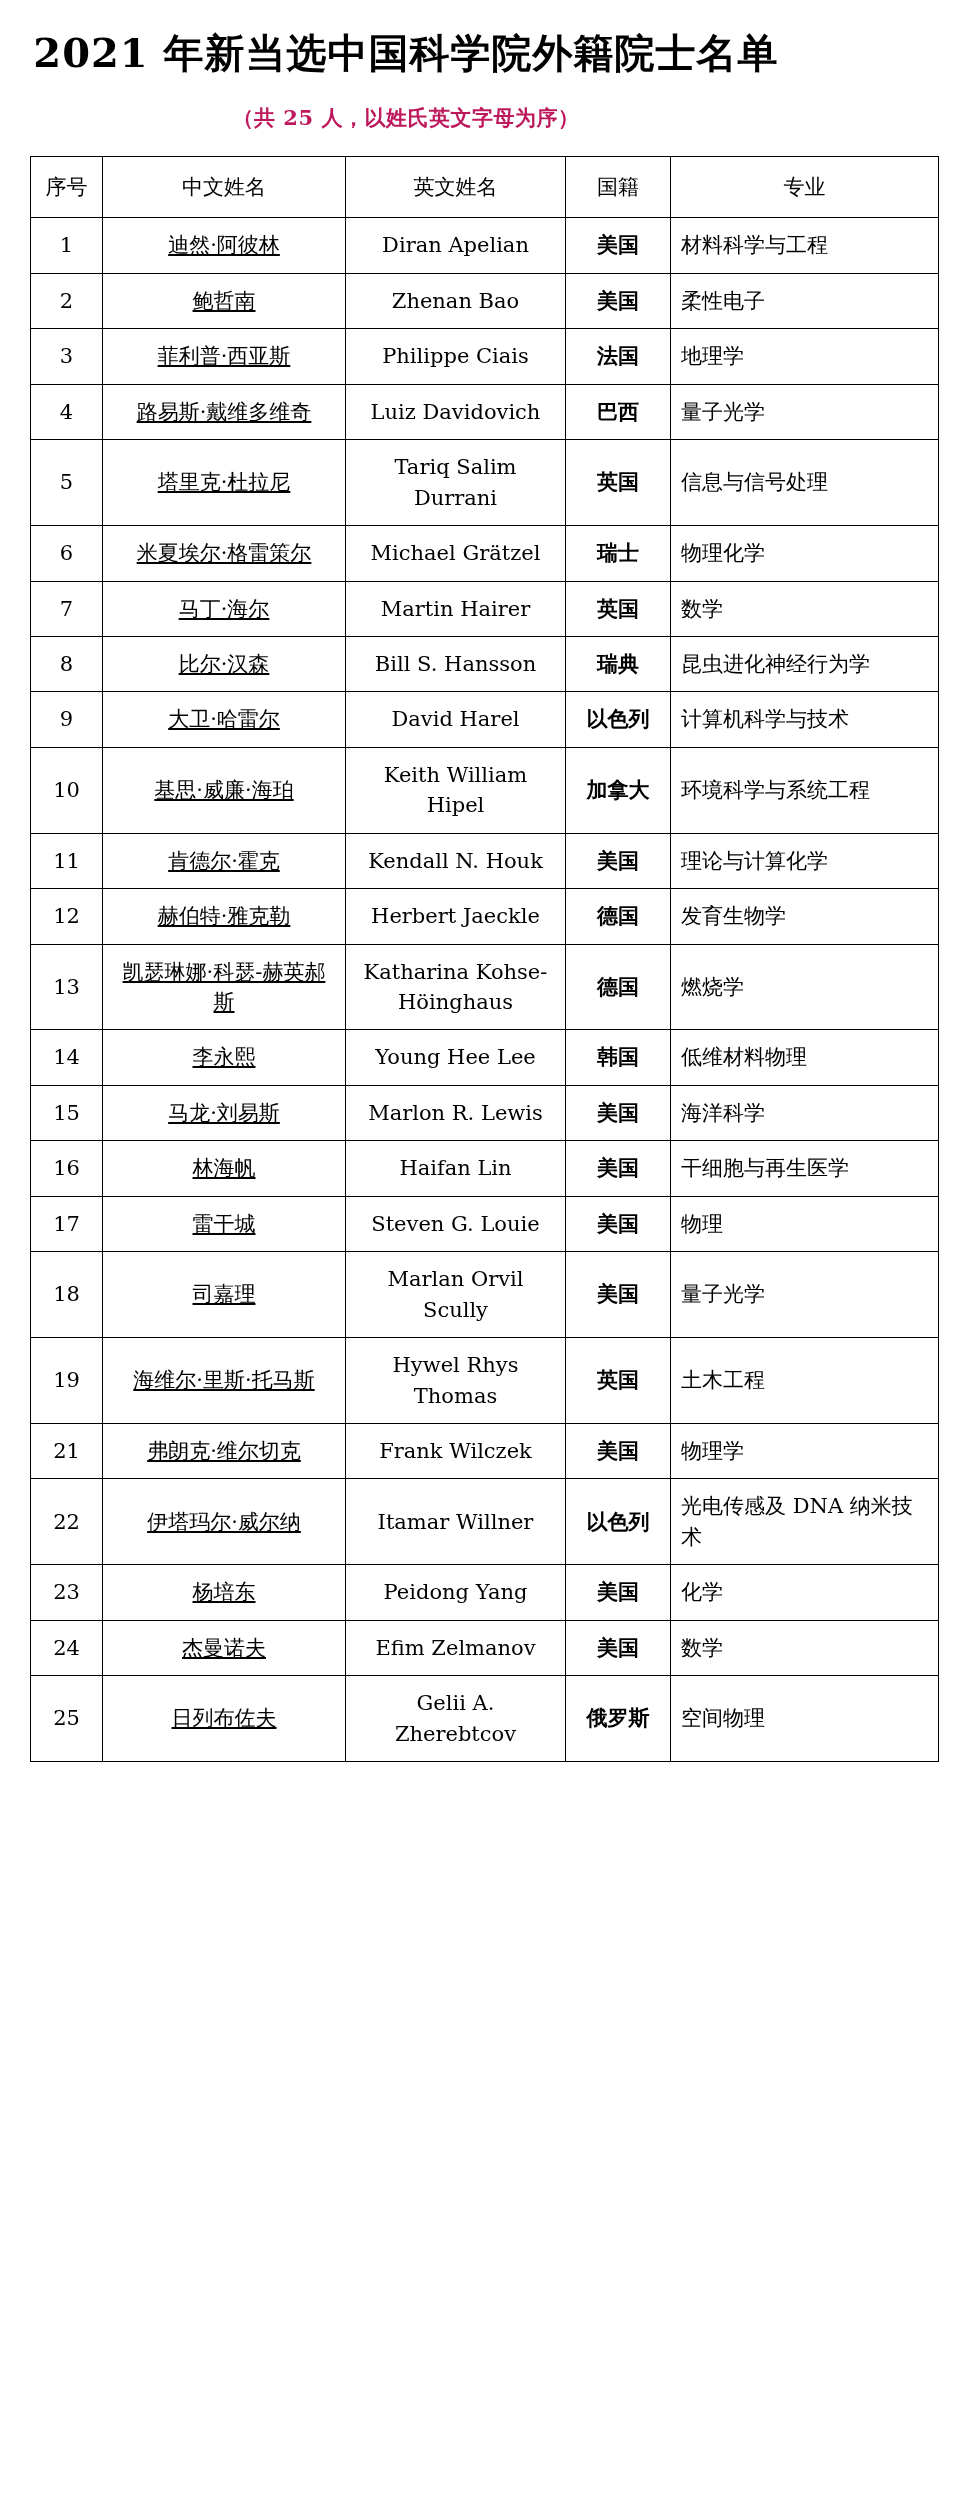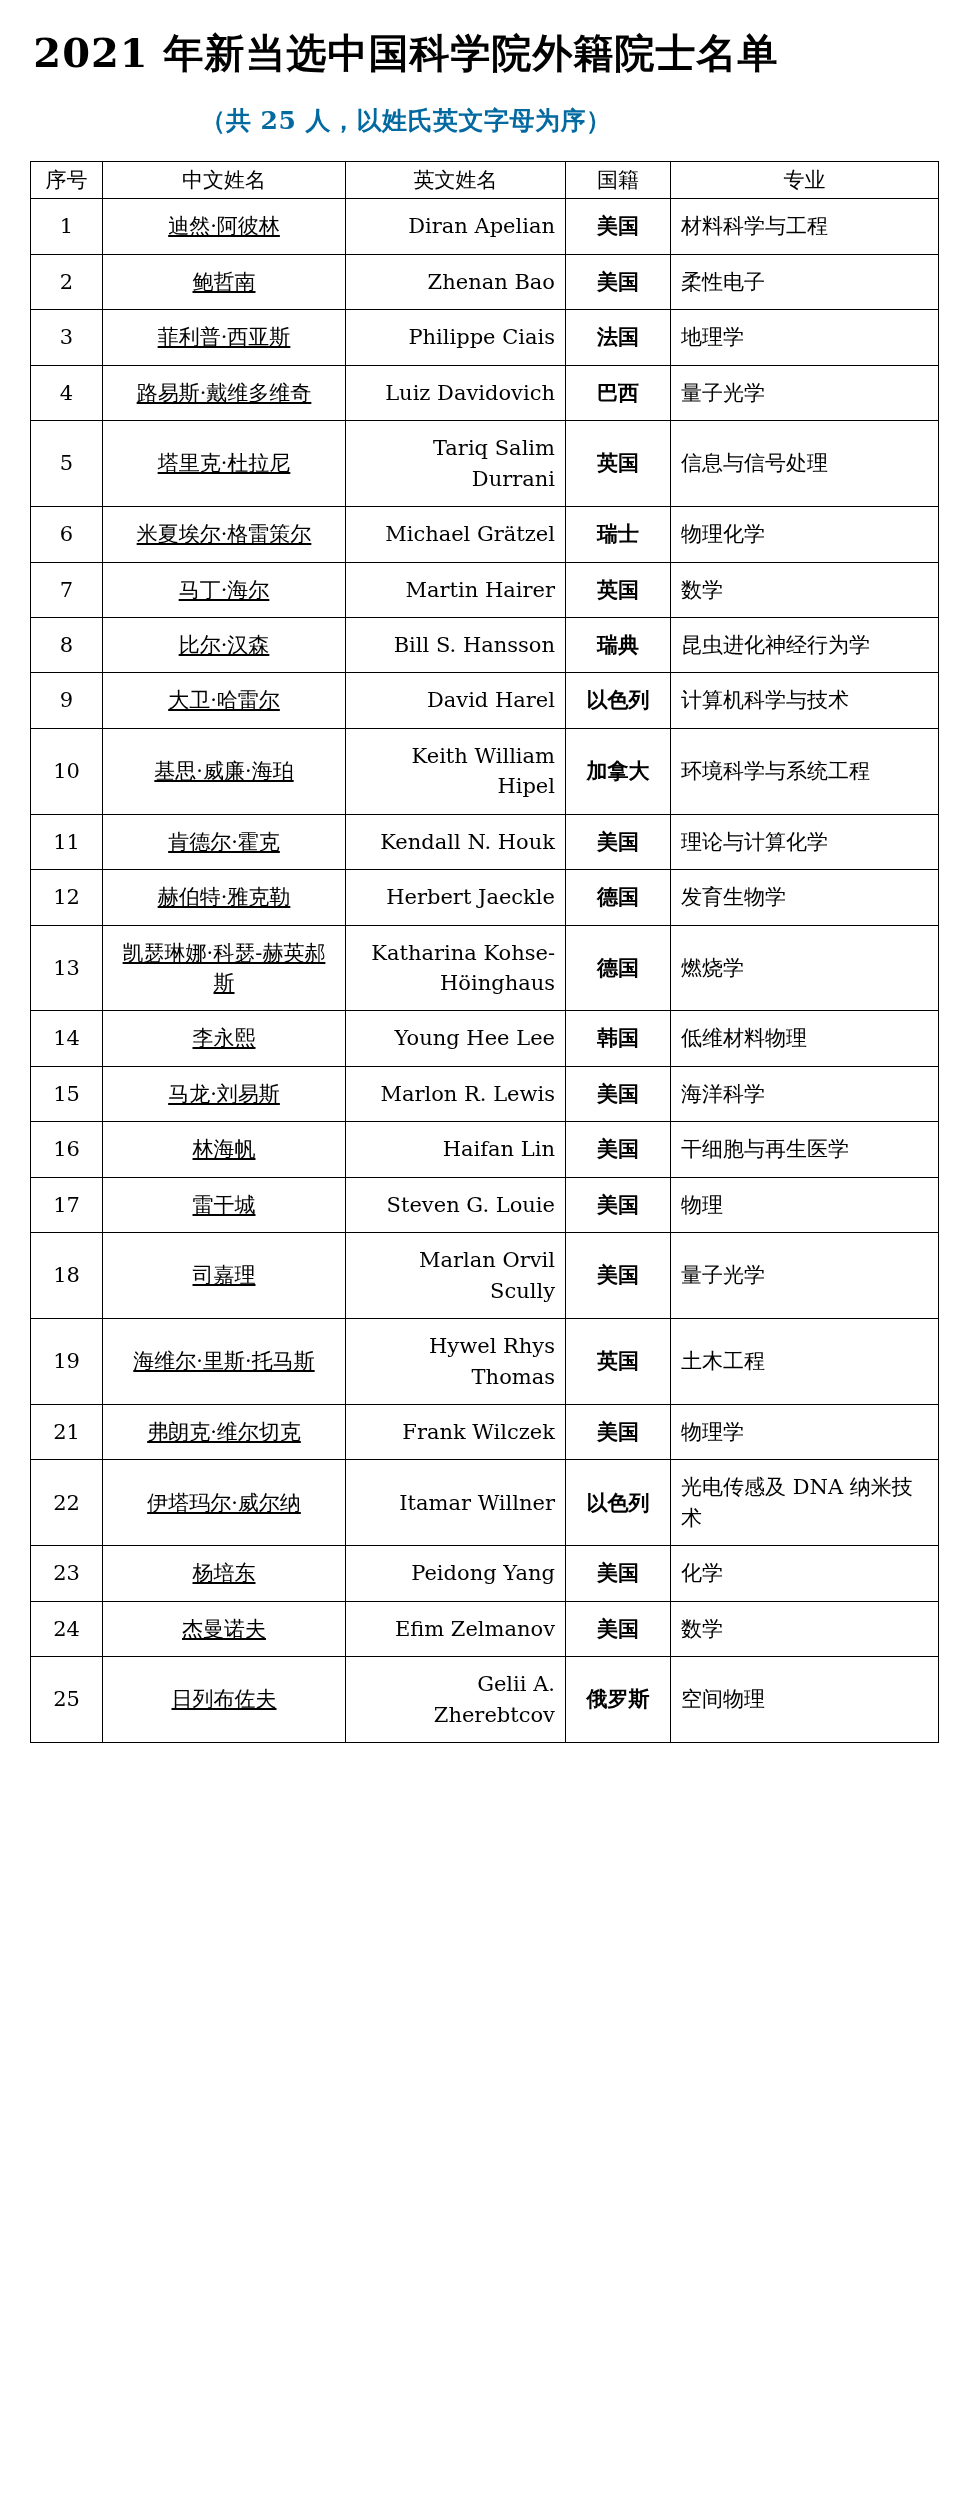--- a/index.html
+++ b/index.html
@@ -25,60 +25,60 @@
     font-size: 40px;
     letter-spacing: 1px;
     margin: 28px 0 0 0;
     color: #000000;
     line-height: 1.25;
   }
   .doc-subtitle {
     text-align: center;
     font-family: "DejaVu Serif", "Liberation Serif", serif;
     font-weight: bold;
-    font-size: 25px;
+    font-size: 21px;
     margin: 26px 0 24px 0;
-    color: #0369a1;
+    color: #be185d;
     letter-spacing: 0.5px;
   }
   table.roster {
     border-collapse: collapse;
     width: 908px;
     margin: 0 auto;
     table-layout: fixed;
   }
   table.roster th, table.roster td {
     border: 1px solid #000000;
     font-size: 21px;
     color: #000000;
     font-family: "DejaVu Serif", "Liberation Serif", serif;
     line-height: 1.45;
     padding: 12px 10px;
     vertical-align: middle;
   }
   table.roster th {
     text-align: center;
     font-weight: normal;
-    padding: 3px 6px;
+    padding: 15px 6px;
   }
   col.c-index { width: 72px; }
   col.c-cn    { width: 243px; }
   col.c-en    { width: 220px; }
   col.c-nat   { width: 105px; }
   col.c-major { width: 268px; }
 
   td.index {
     text-align: center;
   }
   td.cn-name {
     text-align: center;
     text-decoration: underline;
   }
   td.en-name {
-    text-align: right;
+    text-align: center;
     padding-left: 14px;
   }
   td.nationality {
     text-align: center;
     font-weight: bold;
   }
   td.major {
     text-align: left;
     padding-left: 14px;
   }

